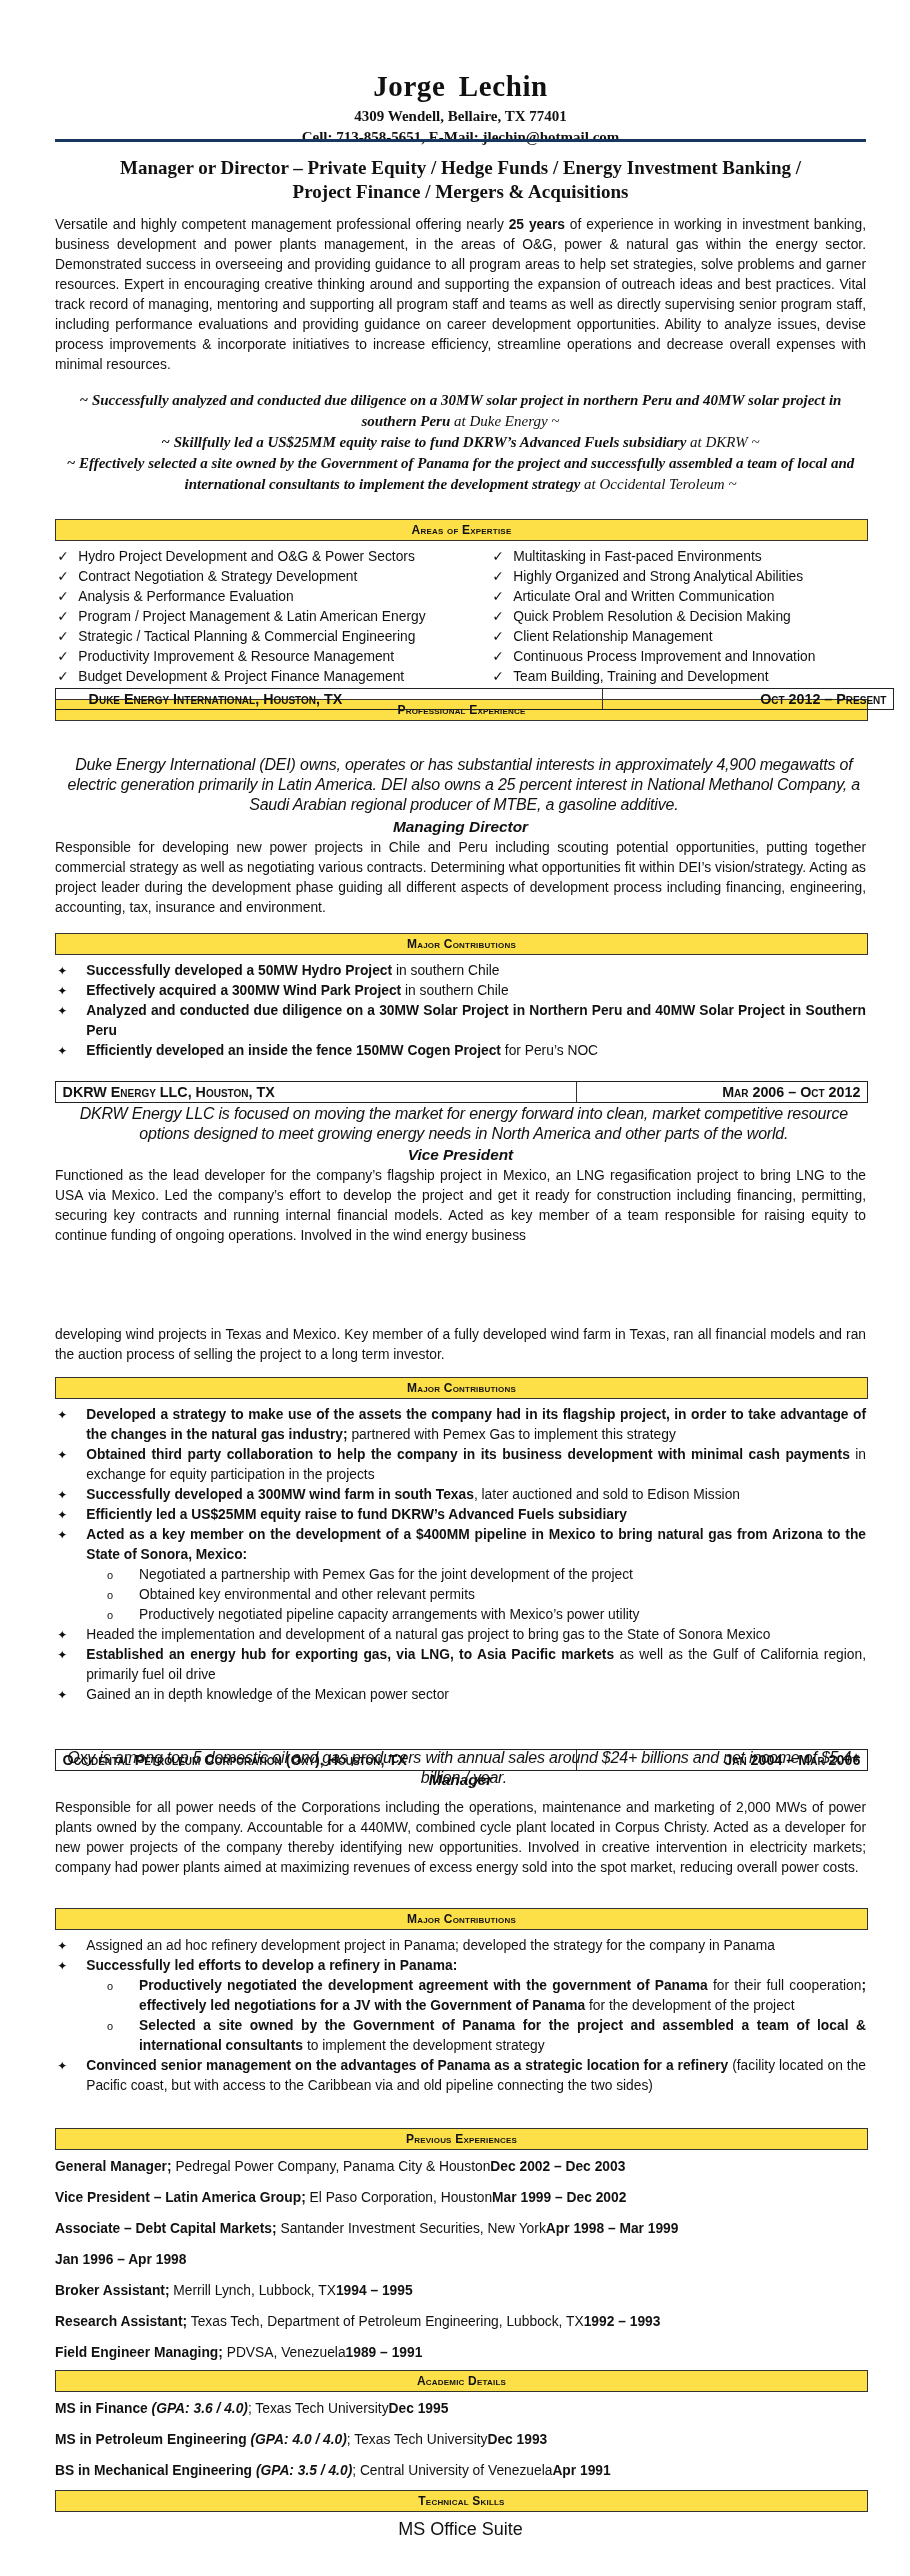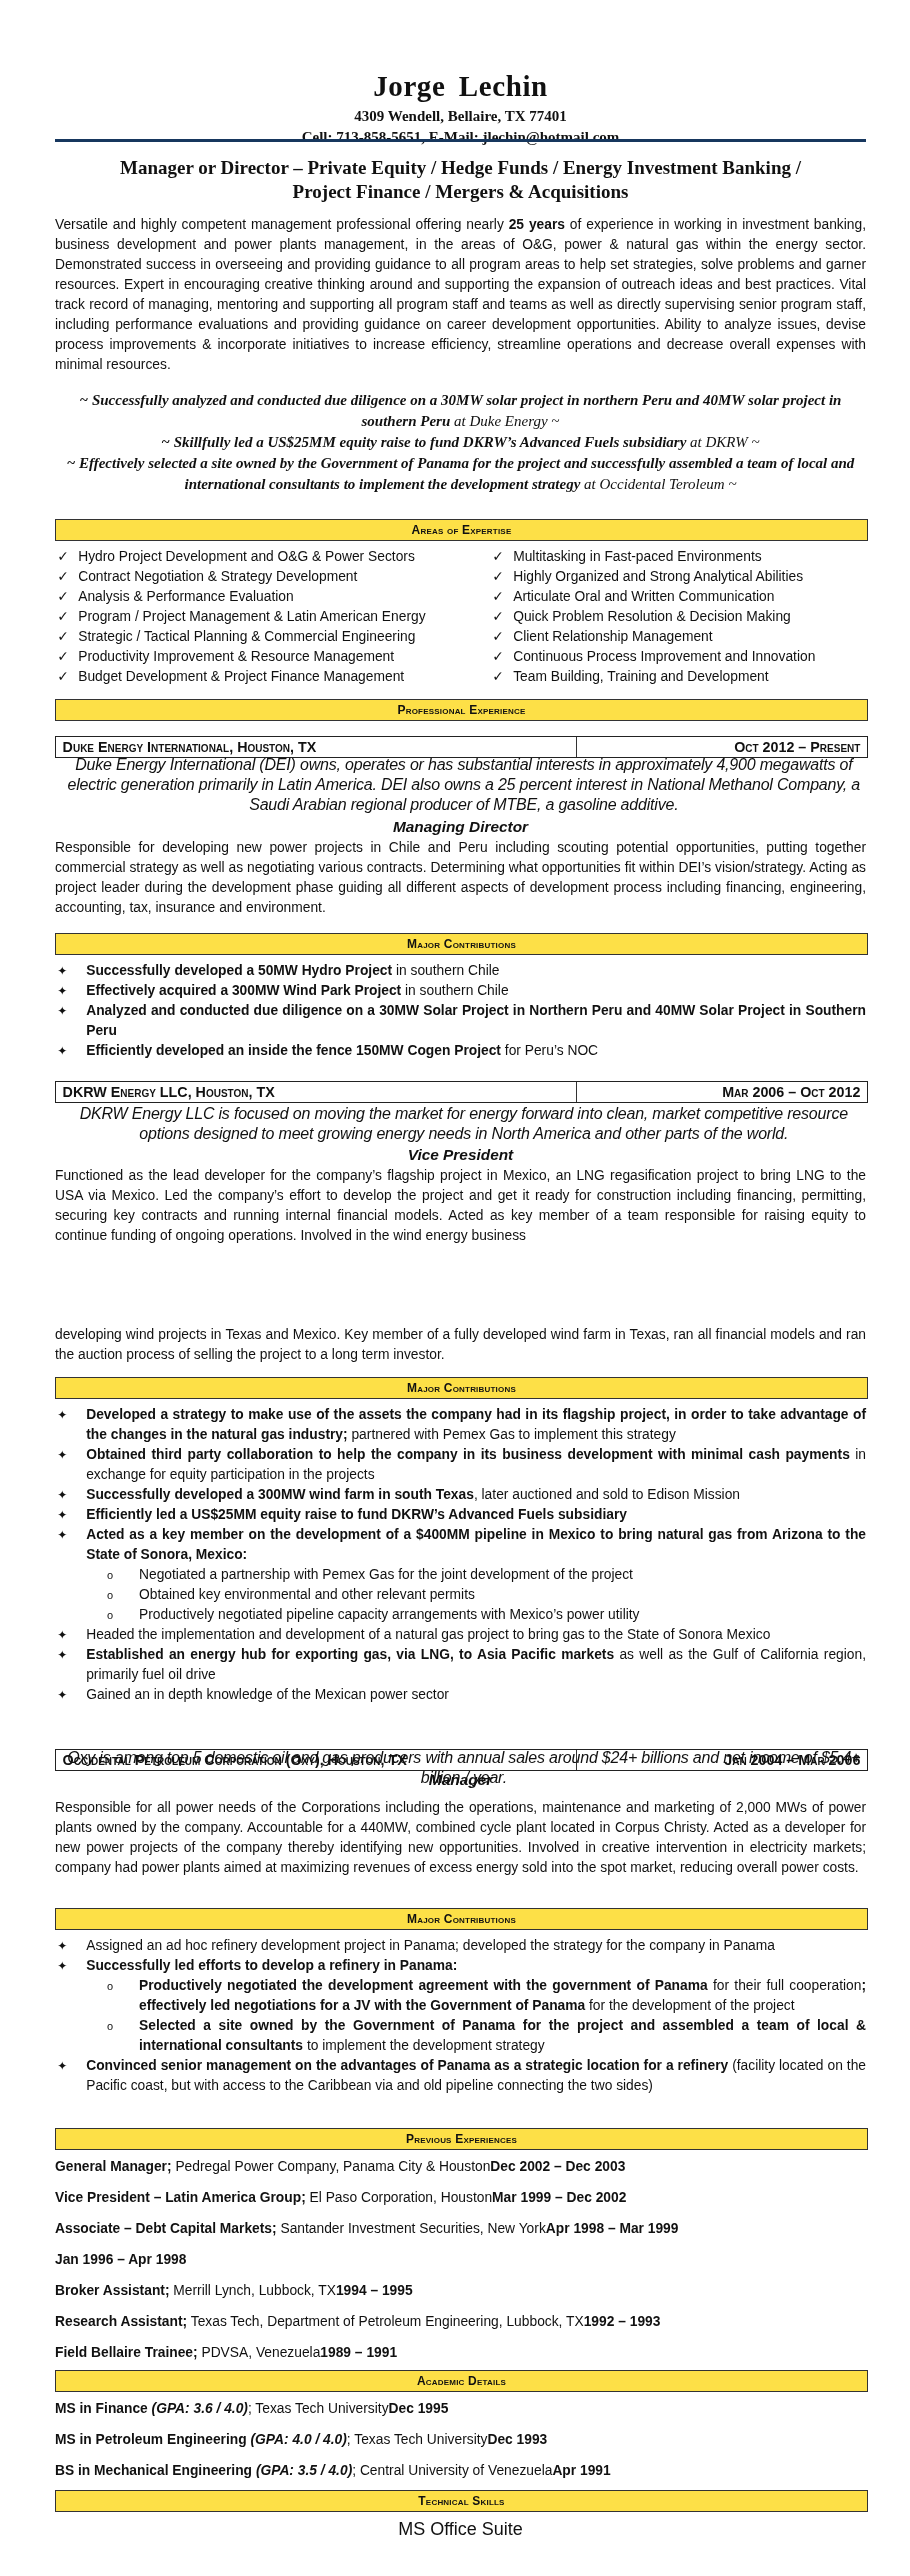--- a/index.html
+++ b/index.html
@@ -119,21 +119,21 @@
         </div>
       <div class="chk">
           <span class="mk">✓</span>
           <span>Team Building, Training and Development</span>
         </div>
     </div>
   </div>
 
   <div class="flow sec" style="top:699px;">Professional Experience</div>
 
-  <div class="flow co" style="top:736px;">
+  <div class="flow co" style="top:688px;padding-left:26px;">
     <div class="l">Duke Energy International, Houston, TX</div>
     <div class="r">Oct 2012 – Present</div>
   </div>
   <div class="flow codesc" style="top:755px;">Duke Energy International (DEI) owns, operates or has substantial interests in approximately 4,900 megawatts of electric generation primarily in Latin America. DEI also owns a 25 percent interest in National Methanol Company, a Saudi Arabian regional producer of MTBE, a gasoline additive.</div>
   <div class="flow role" style="top:816px;">Managing Director</div>
   <div class="flow p" style="top:838px;">Responsible for developing new power projects in Chile and Peru including scouting potential opportunities, putting together commercial strategy as well as negotiating various contracts. Determining what opportunities fit within DEI’s vision/strategy. Acting as project leader during the development phase guiding all different aspects of development process including financing, engineering, accounting, tax, insurance and environment.</div>
   <div class="flow sec" style="top:933px;">Major Contributions</div>
   <div class="flow" style="top:961px;">
     <div class="bl">
         <span class="mk">✦</span>
@@ -259,21 +259,21 @@
       </div>
     <div class="row" style="height:31px;">
         <span><b>Broker Assistant;</b><span> Merrill Lynch, Lubbock, TX</span></span>
         <span class="d">1994 – 1995</span>
       </div>
     <div class="row" style="height:31px;">
         <span><b>Research Assistant;</b><span> Texas Tech, Department of Petroleum Engineering, Lubbock, TX</span></span>
         <span class="d">1992 – 1993</span>
       </div>
     <div class="row" style="height:31px;">
-        <span><b>Field Bellaire Trainee;</b><span> PDVSA, Venezuela</span></span>
+        <span><b>Field Engineer Managing;</b><span> PDVSA, Venezuela</span></span>
         <span class="d">1989 – 1991</span>
       </div>
   </div>
 
   <div class="flow sec" style="top:2370px;">Academic Details</div>
   <div class="flow" style="top:2399px;">
     <div class="row" style="height:31px;">
         <span><b>MS in Finance </b><b><i>(GPA: 3.6 / 4.0)</i></b><span>; Texas Tech University</span></span>
         <span class="d">Dec 1995</span>
       </div>

